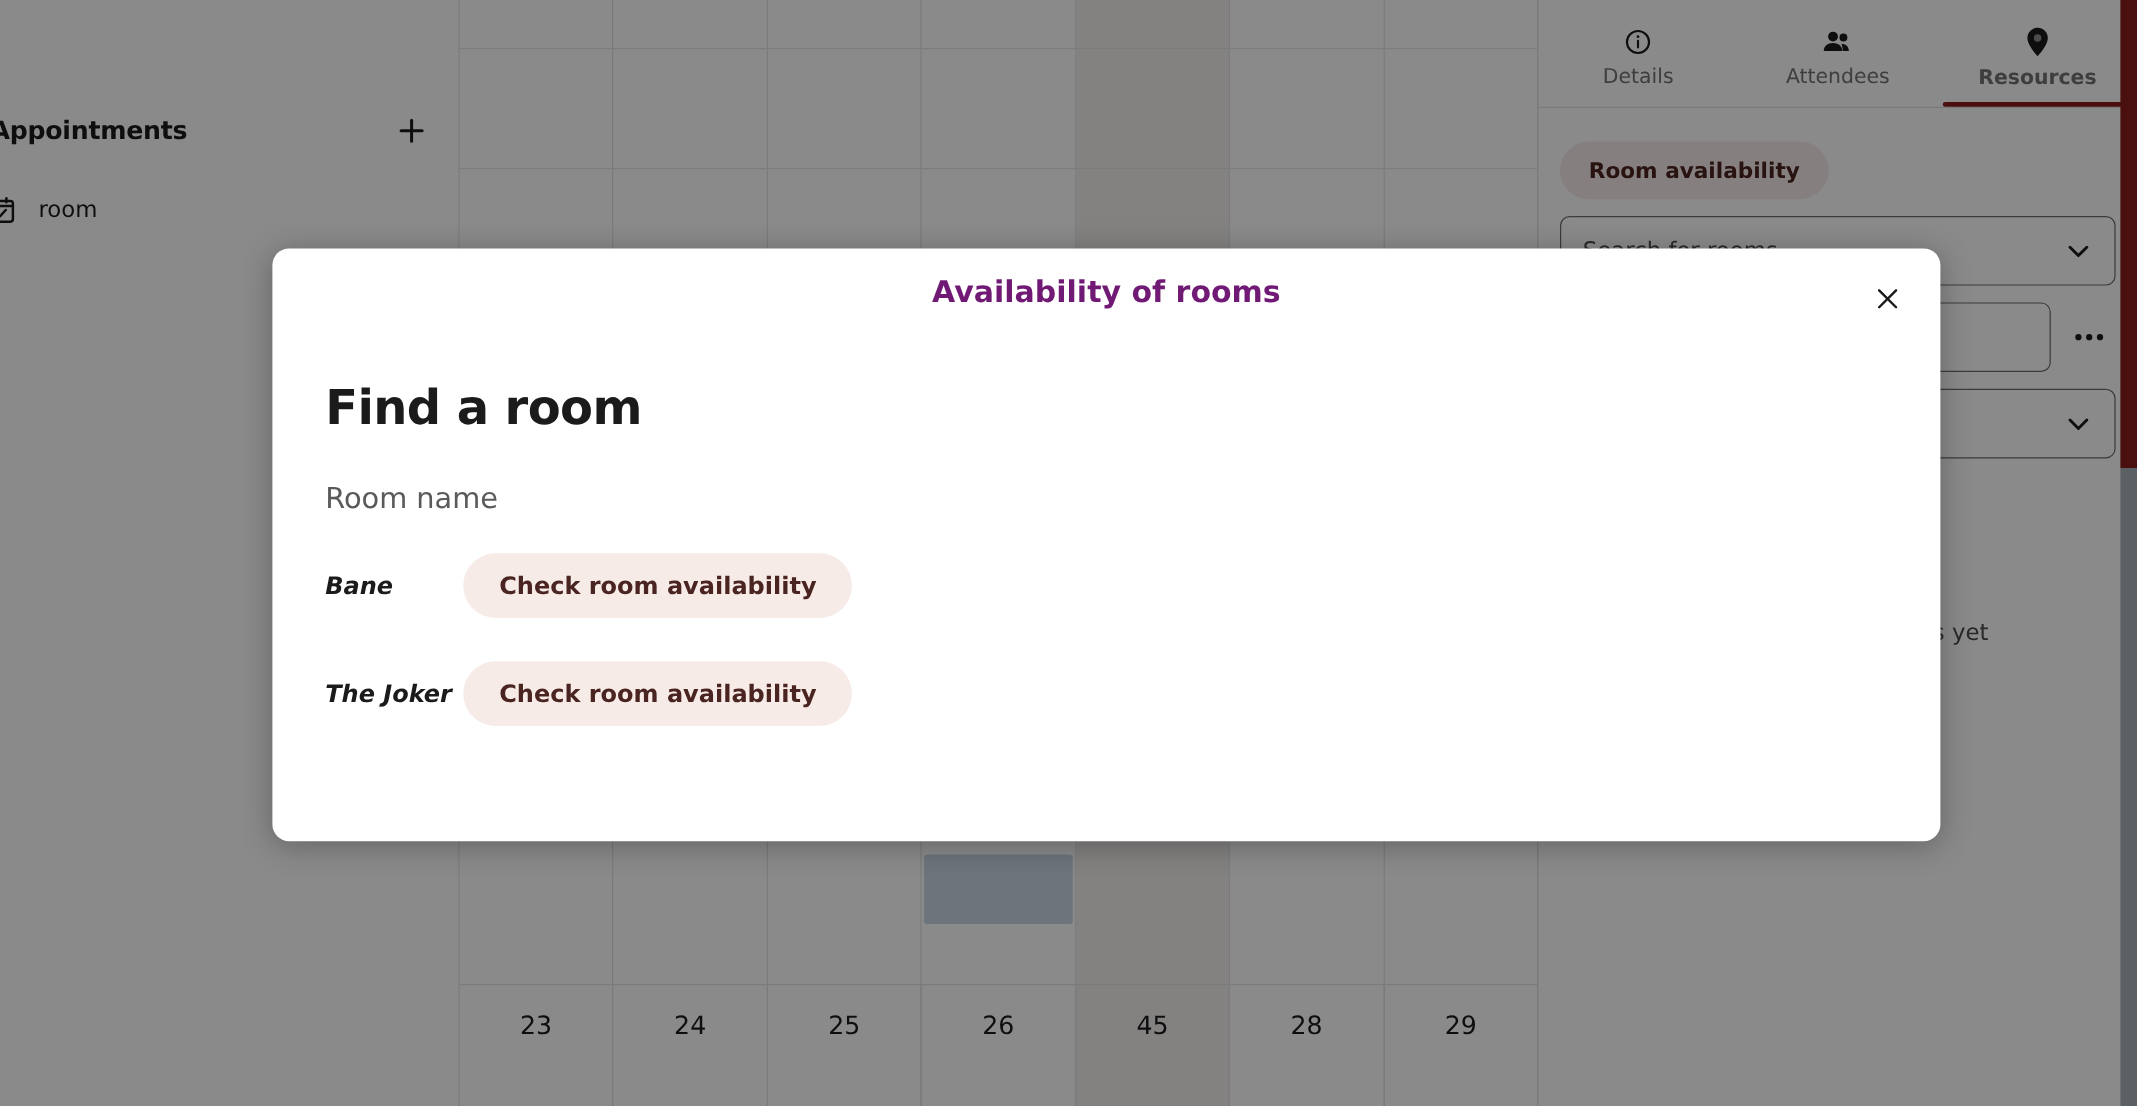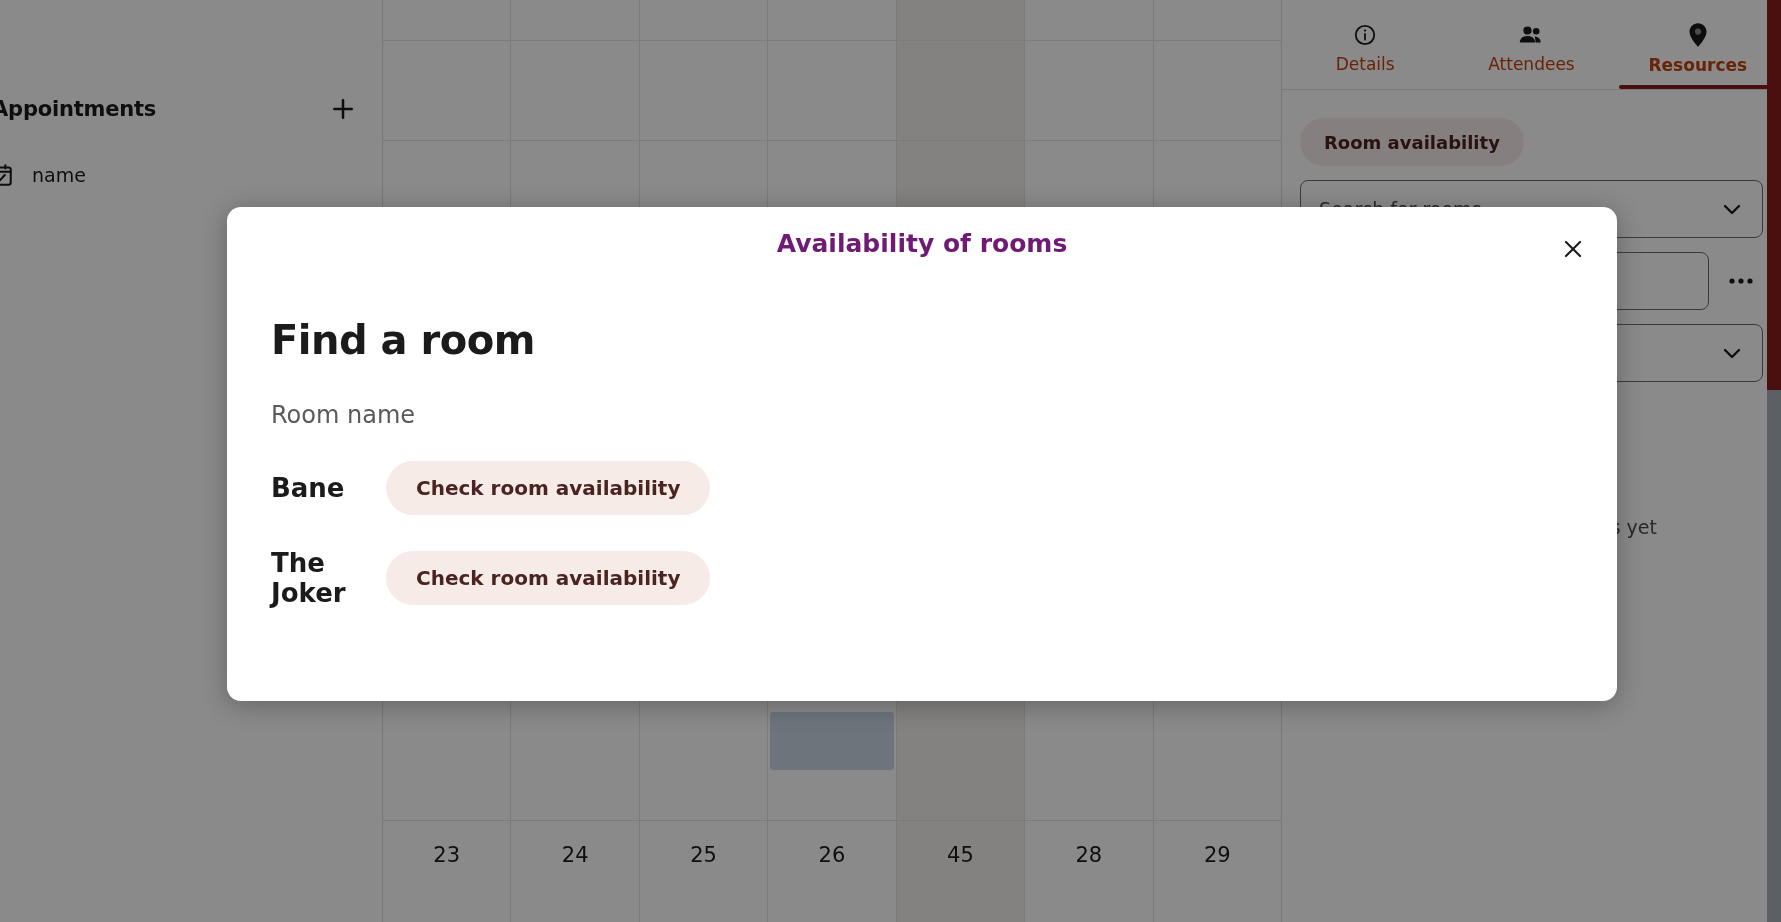--- a/index.html
+++ b/index.html
@@ -161,21 +161,21 @@
     flex-direction: column;
     align-items: center;
     justify-content: center;
     gap: 7px;
     cursor: pointer;
     position: relative;
     padding-top: 8px;
   }
   .tab-label {
     font-size: 17px;
-    color: #c2410c;
+    color: #737373;
   }
   .tab.active .tab-label { font-weight: 700; }
   .tab.active::after {
     content: "";
     position: absolute;
     left: 4px; right: 4px;
     bottom: 0;
     height: 4px;
     background: #8b1a1a;
     border-radius: 2px;
@@ -331,23 +331,24 @@
     margin-bottom: 14px;
   }
   .room-row {
     display: flex;
     align-items: center;
     height: 90px;
   }
   .room-name {
     width: 115px;
     flex: 0 0 115px;
-    font-size: 26px;
+    font-size: 20px;
     font-weight: 700;
     color: #1b1b1b;
+    font-style: italic;
   }
   .check-btn {
     display: inline-flex;
     align-items: center;
     justify-content: center;
     height: 54px;
     padding: 0 30px;
     background: #f7ebe8;
     color: #4a2420;
     font-size: 20px;
@@ -381,21 +382,21 @@
       <div class="cal-item">
         <span class="cal-item-icon">
           <svg width="26" height="26" viewBox="0 0 24 24" fill="none" stroke="#1b1b1b" stroke-width="1.9" stroke-linecap="round" stroke-linejoin="round">
             <rect x="3" y="5" width="18" height="16" rx="2"></rect>
             <line x1="3" y1="9" x2="21" y2="9"></line>
             <line x1="8" y1="3" x2="8" y2="6"></line>
             <line x1="16" y1="3" x2="16" y2="6"></line>
             <polyline points="8.5,14.5 11,17 15.5,12"></polyline>
           </svg>
         </span>
-        <span class="cal-item-label">name</span>
+        <span class="cal-item-label">room</span>
       </div>
     </div>
 
     <div class="calendar">
       <div class="cal-grid">
         <div class="cal-col"></div>
         <div class="cal-col"></div>
         <div class="cal-col"></div>
         <div class="cal-col">
           <div class="event-block" style="top:712px;height:58px;"></div>

